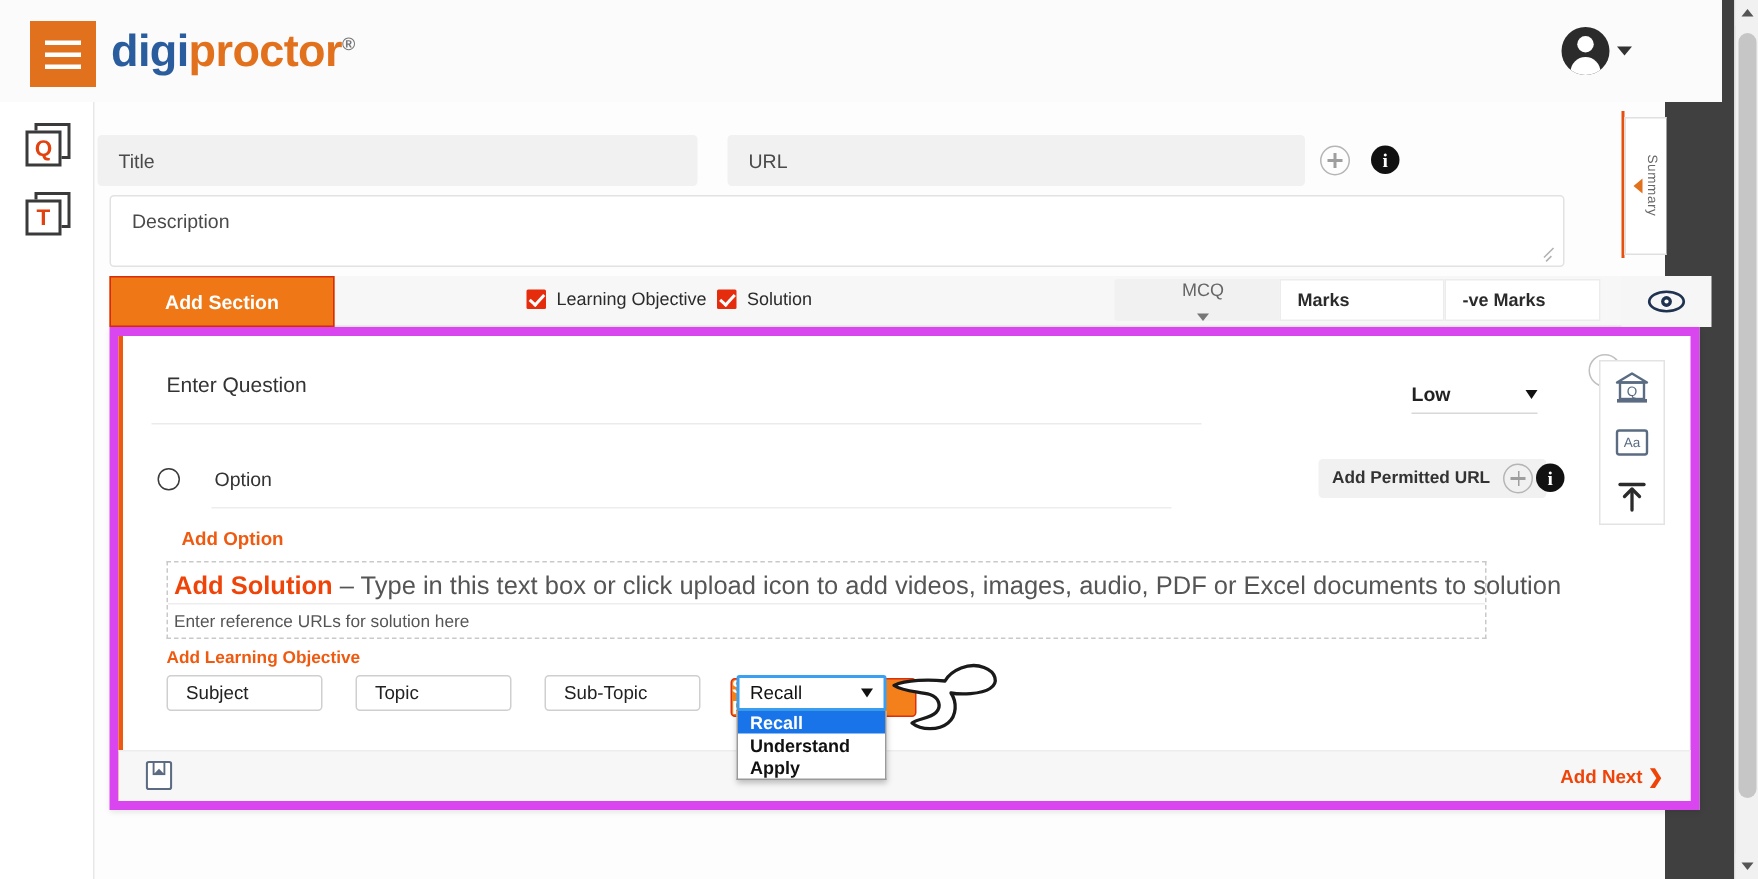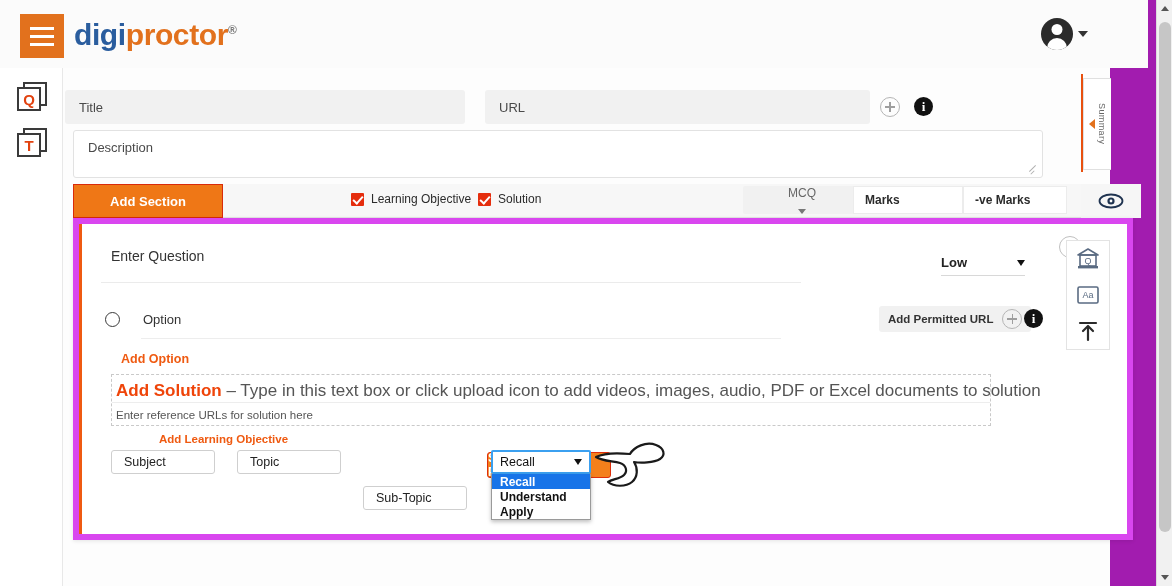--- a/index.html
+++ b/index.html
@@ -2,21 +2,21 @@
 <html><head>
 <meta charset="utf-8">
 <style>
   * { box-sizing: border-box; margin: 0; padding: 0; }
   html, body {
     width: 1172px; height: 586px;
     font-family: "Liberation Sans", sans-serif;
     background: #ffffff;
     overflow: hidden;
   }
-  #app { position: relative; width: 1172px; height: 586px; background:#a21caf; }
+  #app { position: relative; width: 1172px; height: 586px; background:#404040; }
 
   
   .topbar { position:absolute; left:0; top:0; width:1148px; height:68px; background:#fbfbfb; }
   .hamburger-box {
     position:absolute; left:20px; top:14px; width:44px; height:44px;
     background:#e2711d; display:flex; flex-direction:column;
     align-items:center; justify-content:center; gap:5px;
   }
   .hamburger-box i { display:block; width:24px; height:3px; background:#fff; }
   .logo { position:absolute; left:74px; top:18px; font-size:30px; font-weight:bold; letter-spacing:-.4px; }
@@ -114,26 +114,26 @@
   #permitted-url-box { position:absolute; left:800px; top:82px; height:26px; background:#f1f1f1; border-radius:3px;
      display:flex; align-items:center; gap:9px; padding:0 9px; font-size:11.5px; color:#333; font-weight:bold; cursor:pointer;justify-content:flex-end; }
   #permitted-url-info { position:absolute; left:945px; top:85px; }
 
   .solution-box { position:absolute; left:32px; top:150px; width:880px; height:52px; border:1px dashed #c9c9c9; }
   #add-solution-line { position:absolute; left:4px; top:6px; font-size:17px; color:#555; white-space:nowrap; }
   #add-solution-line b { color:#ef4409; }
   .sol-divider { position:absolute; left:0; bottom:22px; width:100%; height:1px; background:#ededed; }
   #ref-url-line { position:absolute; left:4px; bottom:4px; font-size:11.5px; color:#555; }
 
-  #add-lo-label { position:absolute; left:32px; top:209px; font-size:11.5px; color:#ef5a11; font-weight:bold;margin-left:48px; }
+  #add-lo-label { position:absolute; left:32px; top:209px; font-size:11.5px; color:#ef5a11; font-weight:bold; }
   .lo-field { position:absolute; top:226px; height:24px; background:#fff; border:1px solid #cfcfcf; border-radius:3px;
      display:flex; align-items:center; padding:0 12px; font-size:12.5px; color:#222; }
   #lo-subject { left:32px; width:104px; }
   #lo-topic { left:158px; width:104px; }
-  #lo-subtopic { left:284px; width:104px;margin-top:36px; }
+  #lo-subtopic { left:284px; width:104px; }
 
   
   #bloom-select { position:absolute; left:412px; top:226px; width:100px; height:24px; background:#fff;
      border:2px solid #3ba0f0; border-radius:2px; display:flex; align-items:center; justify-content:space-between;
      padding:0 7px; font-size:12.5px; color:#111; cursor:pointer; z-index:30; }
   #bloom-select .cv { width:0;height:0;border-left:4.5px solid transparent;border-right:4.5px solid transparent;border-top:6px solid #111; }
   #bloom-options { position:absolute; left:412px; top:250px; width:100px; background:#fff; border:1px solid #9a9a9a;
      border-top:0; z-index:31; box-shadow:0 2px 4px rgba(0,0,0,.25); }
   .bloom-opt { height:15px; font-size:12px; color:#111; display:flex; align-items:center; padding-left:8px; cursor:pointer;font-weight:bold; }
   .bloom-opt.sel { background:#1874e8; color:#fff; font-weight:bold; }
@@ -294,20 +294,31 @@
         <div class="bloom-opt">Understand</div>
         <div class="bloom-opt">Apply</div>
       </div>
 
       <svg id="hand-cursor" viewBox="0 0 90 60">
         <path d="M2 20 C10 16, 26 16, 36 17 C40 10, 52 4, 62 8 C70 11, 72 18, 66 22
                  C60 26, 46 26, 40 25 C44 31, 44 40, 38 45 C32 50, 20 50, 14 45
                  C18 42, 26 42, 30 38 C34 34, 32 28, 26 26 C18 24, 8 24, 2 20 Z" fill="#ffffff" stroke="#1a1a1a" stroke-width="2.2" stroke-linejoin="round"></path>
       </svg>
 
+      <div class="card-footer">
+        <svg id="save-draft-icon" viewBox="0 0 20 22">
+          <rect x="1" y="1" width="18" height="20" rx="1.5" fill="#fff" stroke="#5a6b82" stroke-width="1.6"></rect>
+          <rect x="6" y="1" width="8" height="9" fill="#fff" stroke="#5a6b82" stroke-width="1.4"></rect>
+          <path d="M6 10 L10 6 L14 10" fill="#5a6b82"></path>
+        </svg>
+        <div id="add-next">
+          <span>Add Next</span>
+          <span>❯</span>
+        </div>
+      </div>
     </div>
 
     <div id="save-paper-btn">Save Question Paper</div>
   </div>
 
   <div class="right-toolbar">
     <svg class="rt-icon" viewBox="0 0 24 24">
       <path d="M12 2 L22 8 H2 Z" fill="none" stroke="#5a6b82" stroke-width="1.6" stroke-linejoin="round"></path>
       <rect x="4" y="8" width="16" height="11" fill="none" stroke="#5a6b82" stroke-width="1.6"></rect>
       <rect x="2" y="19" width="20" height="2.4" fill="#5a6b82"></rect>

